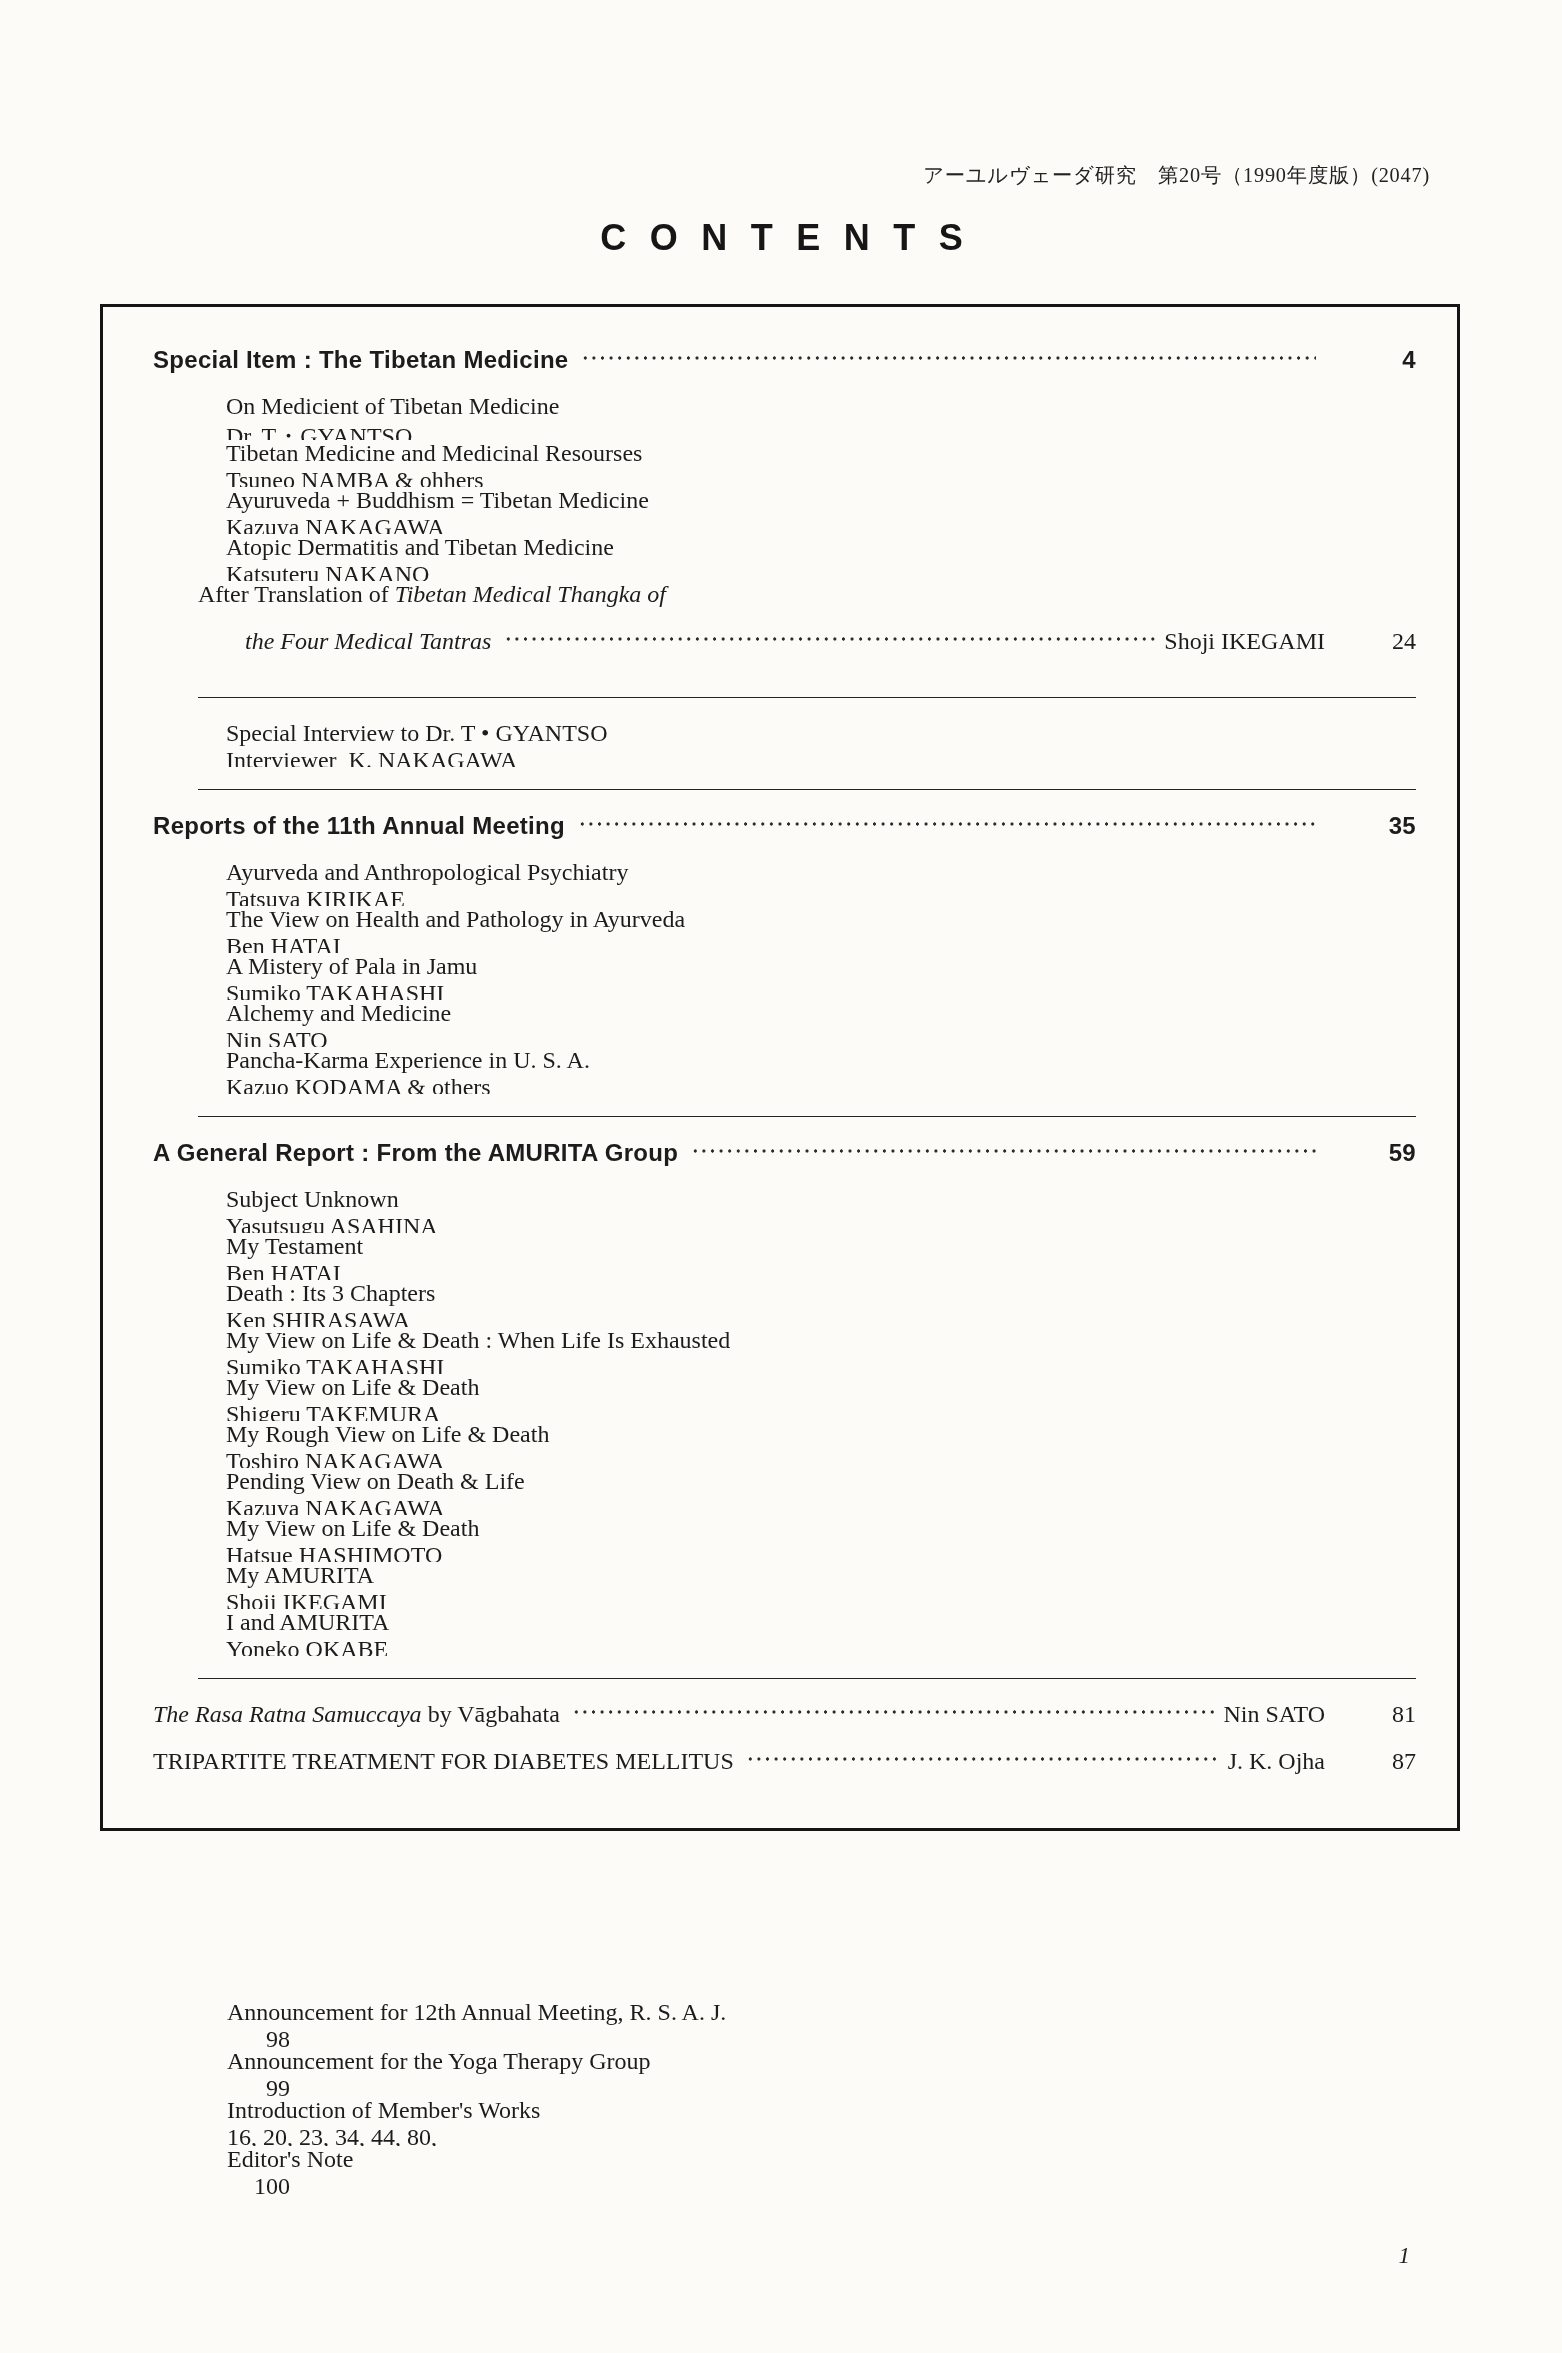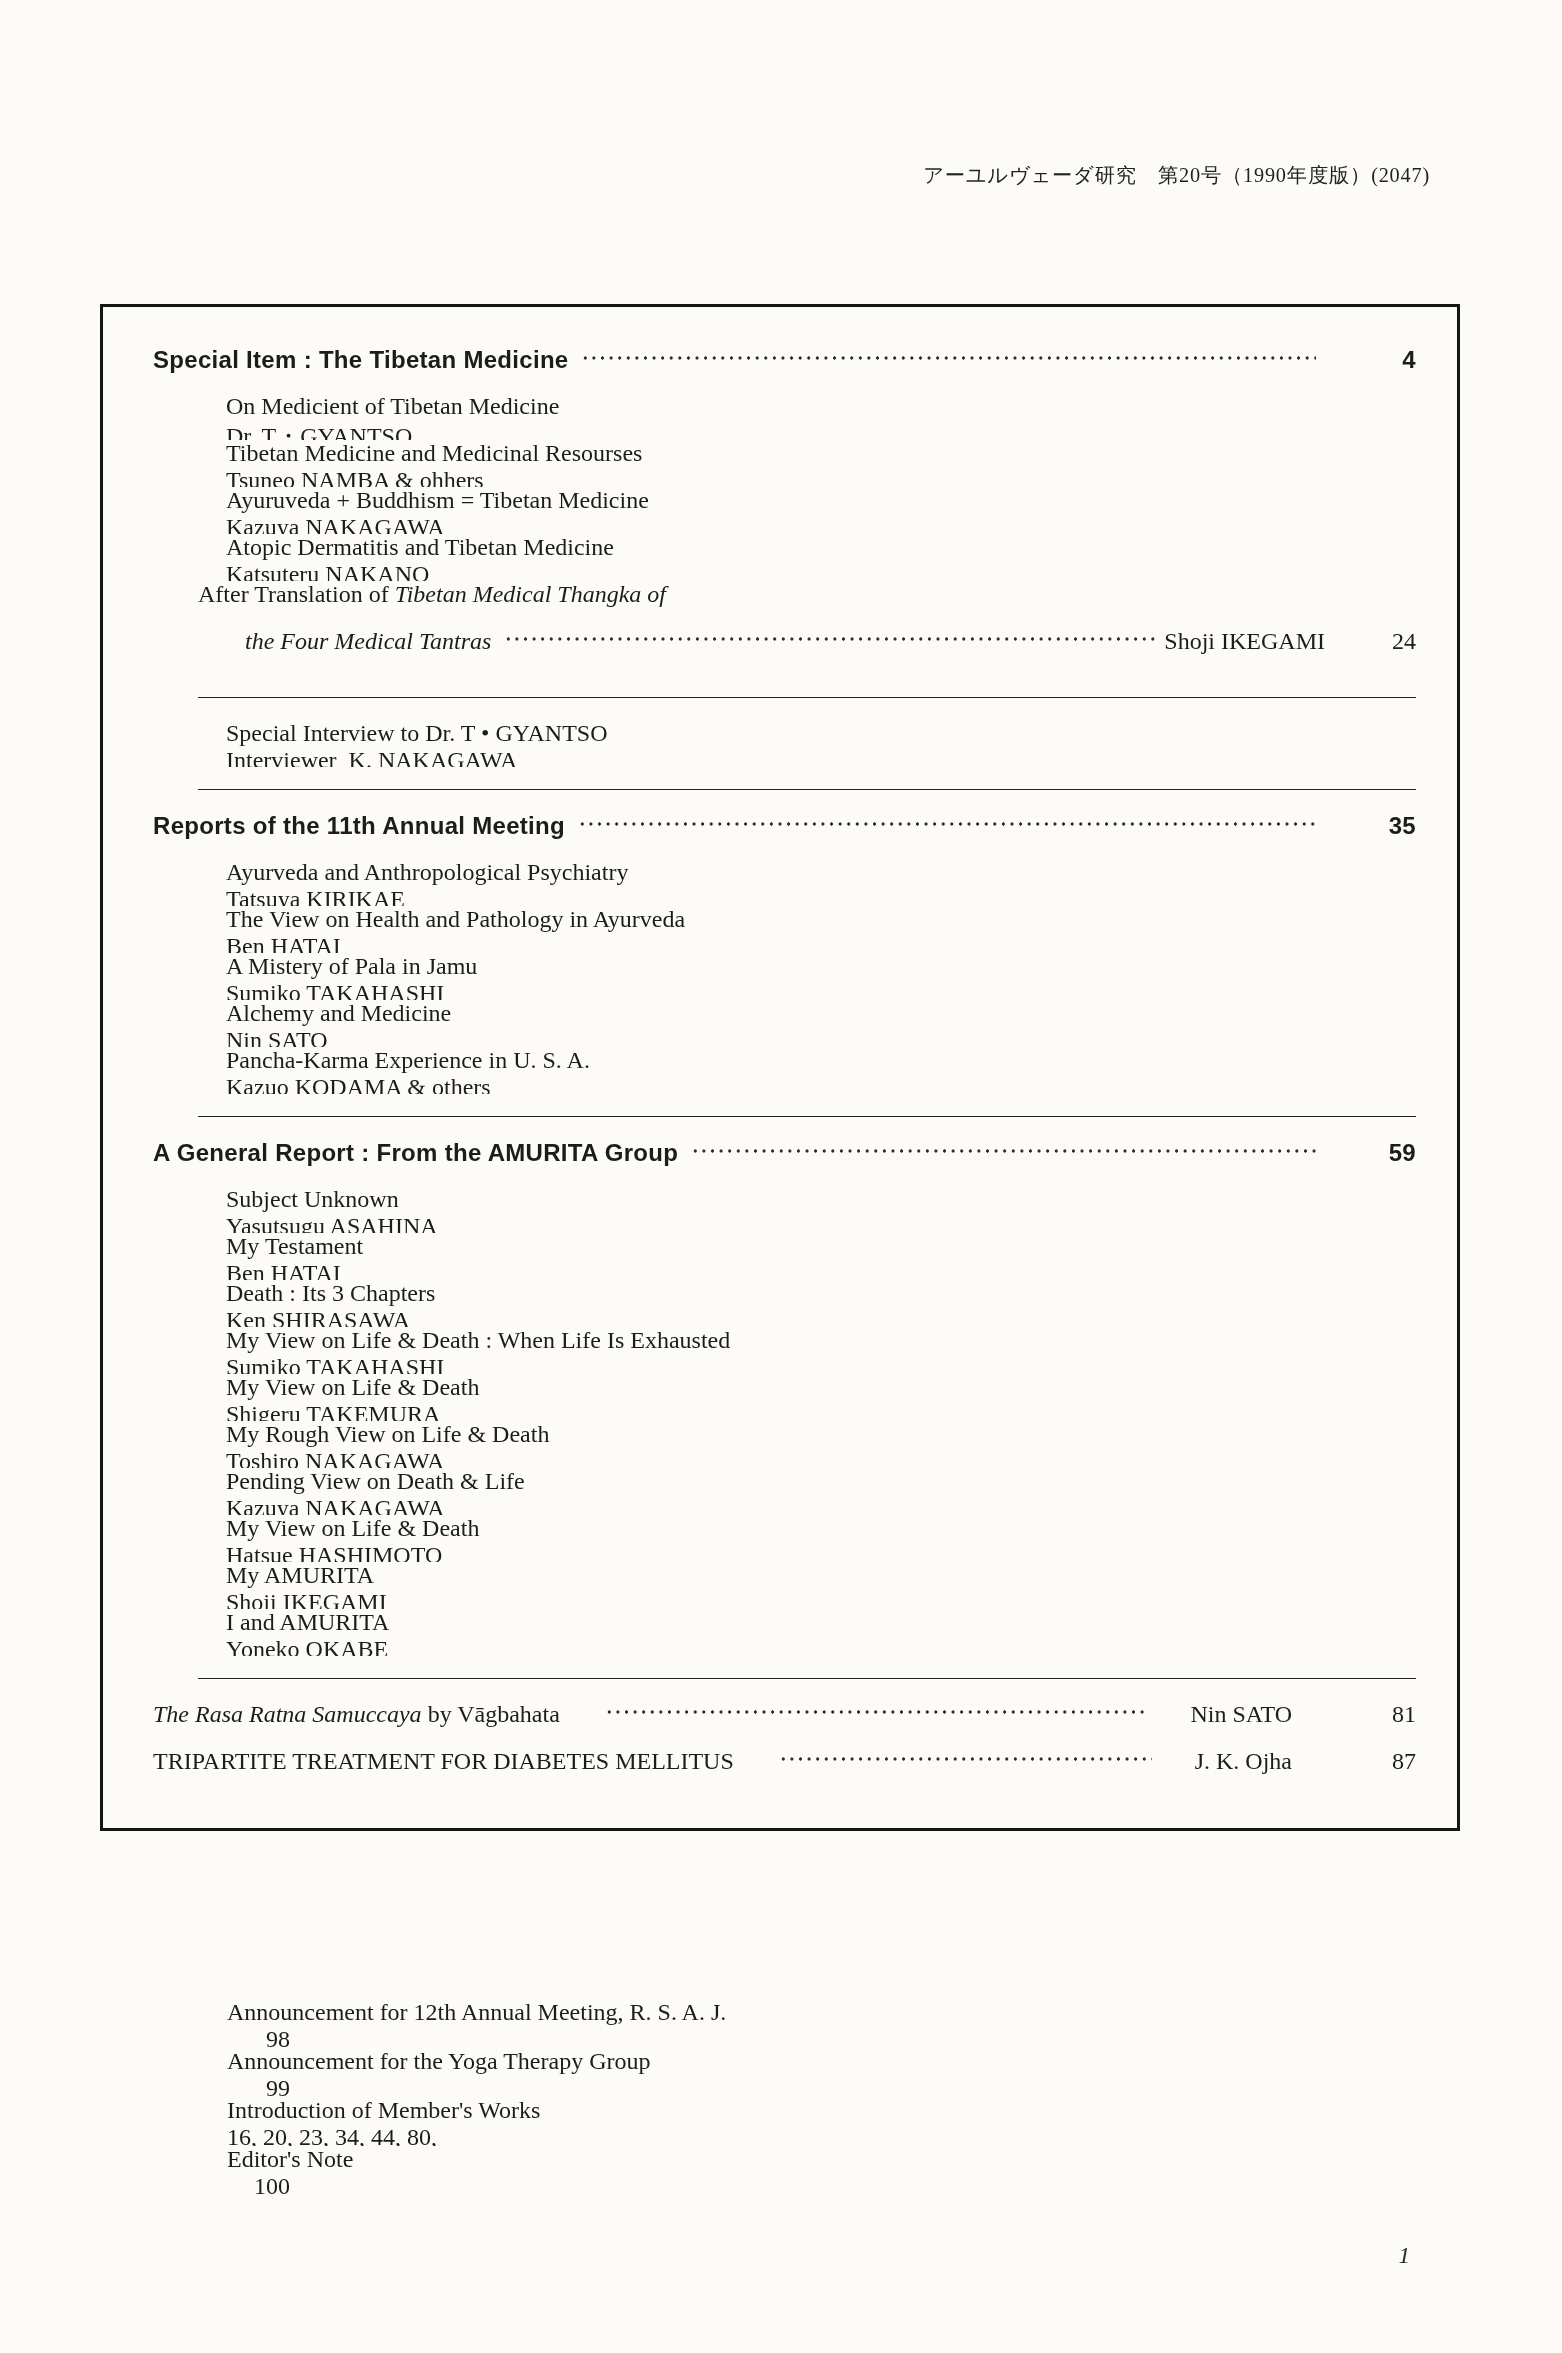--- a/index.html
+++ b/index.html
@@ -24,21 +24,21 @@
 
   .row { display:flex; align-items:baseline; height:47px;
          font-size:24px; white-space:nowrap; overflow:hidden; }
   .row .title { white-space:pre; flex:0 0 auto; }
   .row .title .it { font-style:italic; }
 
   .section { font-family:"Liberation Sans","DejaVu Sans",sans-serif;
              font-weight:700; font-size:24px; letter-spacing:0.3px; }
   .item  { padding-left:45px;flex-direction:column; }
   .item2 { padding-left:92px; }
-  .top   { padding-left:0;gap:33px; }
+  .top   { padding-left:0; }
 
   .leader { flex:1 1 auto; min-width:20.3px; height:0.82em;
             margin:0 9.4px 0 12.5px;
             background-image:radial-gradient(circle,#2b2b2b 1.5px,transparent 1.9px);
             background-size:8.6px 6.3px; background-position:left center;
             background-repeat:repeat-x; }
   .author { flex:0 0 auto; white-space:pre;text-align:right; }
   .page   { flex:0 0 auto; width:63px; margin-left:28px; text-align:right; }
 
   .divider { border-top:1.6px solid #232323; margin:22px 0 22px 45px; }
@@ -48,20 +48,21 @@
   .outside .item { padding-left:0; }
 
   .folio { position:absolute; top:2243px; right:153px;
            font-style:italic; font-size:23px; color:#222; }
 </style>
 </head>
 <body>
 
 <div class="sheet">
   <div class="jheader">アーユルヴェーダ研究　第20号（1990年度版）(2047)</div>
+  <h1 class="ctitle">CONTENTS</h1>
   <div class="box" id="box-rows">
       <div class="row section">
         <span class="title"><span>Special Item : The Tibetan Medicine</span></span>
         <span class="leader"></span>
         <span class="page">4</span>
       </div>
       <div class="row item">
         <span class="title"><span>On Medicient of Tibetan Medicine</span></span>
         <span class="leader"></span>
         <span class="author">Dr. T・GYANTSO</span>

